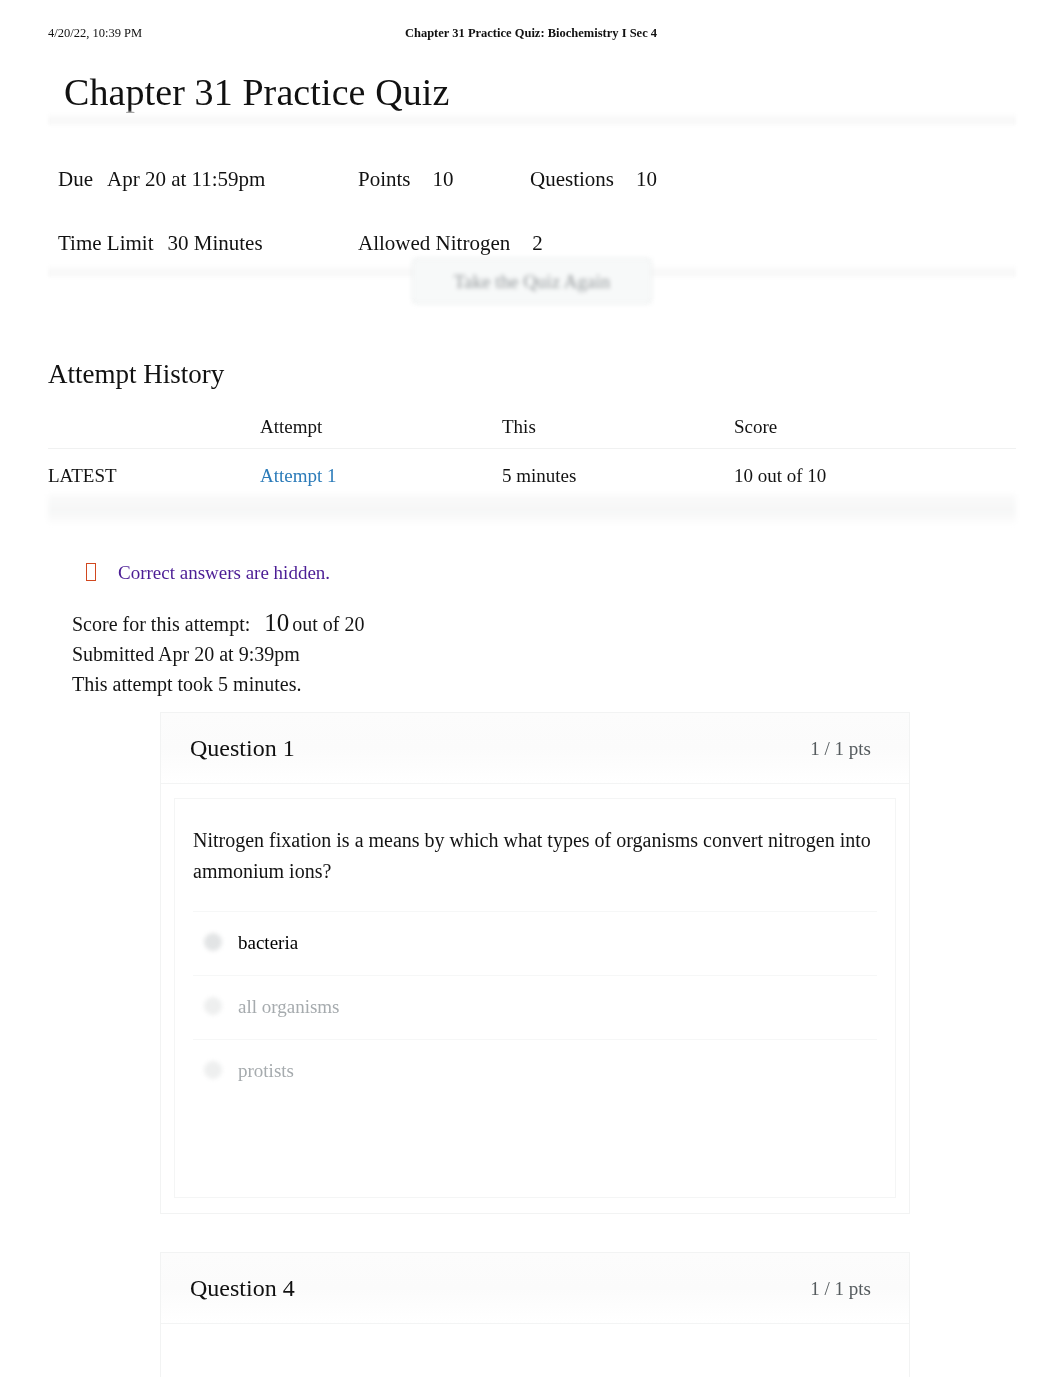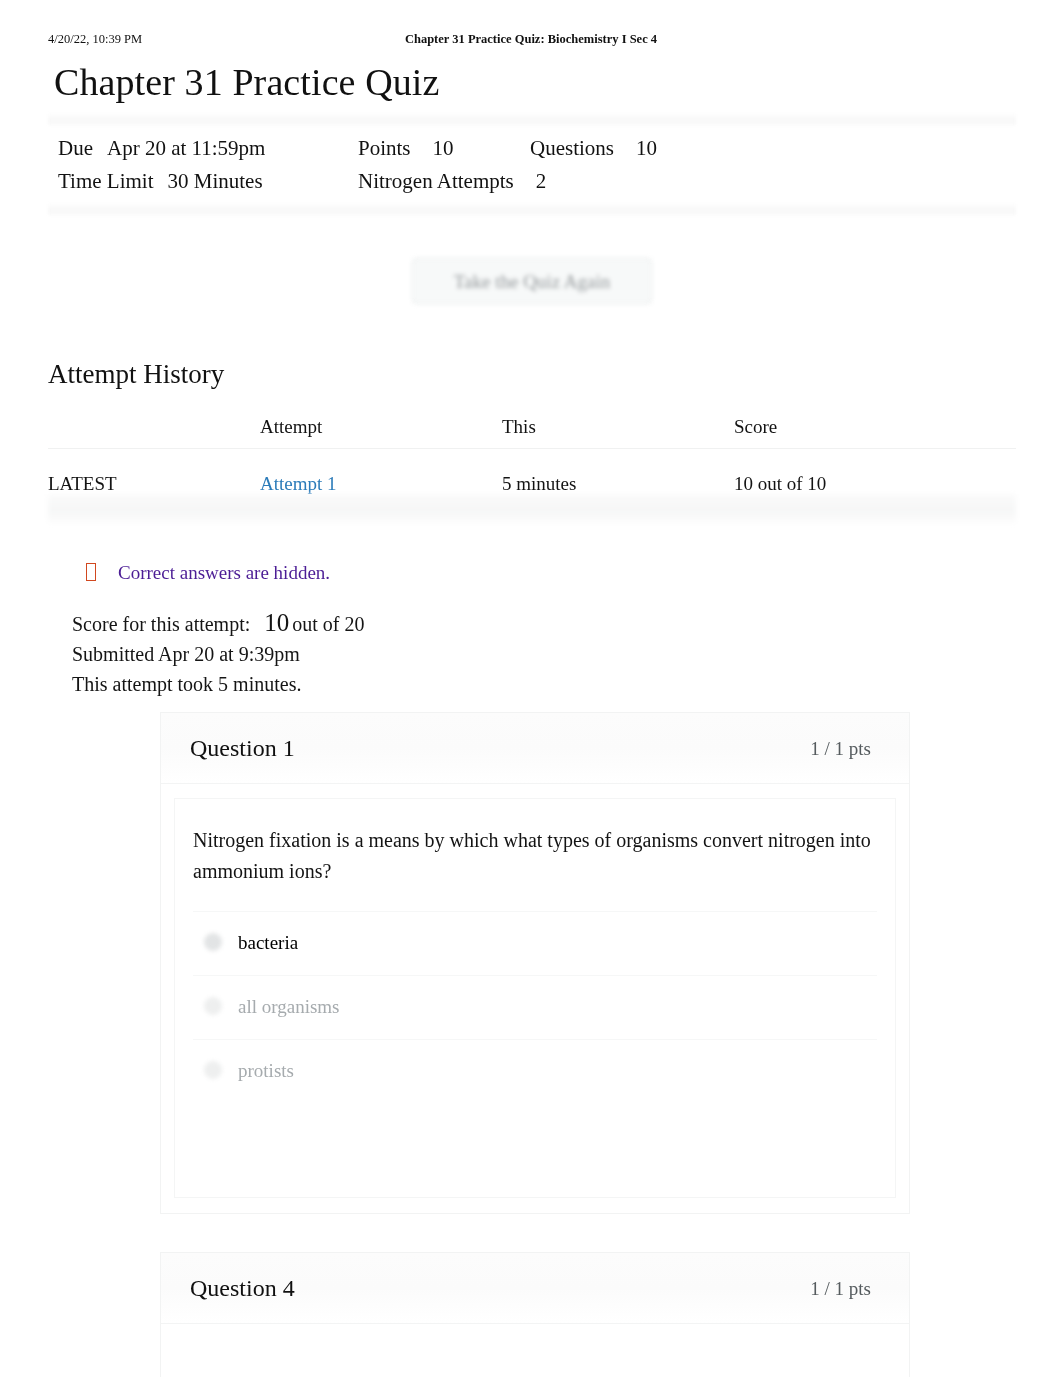--- a/index.html
+++ b/index.html
@@ -14,21 +14,21 @@
     position: relative;
     font-family: "Liberation Serif", "DejaVu Serif", serif;
     color: #1a1a1a;
     overflow: hidden;
     -webkit-font-smoothing: antialiased;
   }
 
   
   .print-header {
     position: absolute;
-    top: 29px;
+    top: 23px;
     left: 0;
     width: 1062px;
     height: 20px;
     font-size: 12.5px;
     color: #111;
     line-height: 20px;
   }
   .print-header .ph-left {
     position: absolute;
     left: 48px;
@@ -48,21 +48,21 @@
   
   .page-title {
     position: absolute;
     top: 53px;
     left: 48px;
     font-size: 38px;
     font-weight: normal;
     line-height: 46px;
     color: #111;
     letter-spacing: 0.1px;
-    margin: 6px;
+    margin: 16px;
   }
 
   
   .quiz-info-wrap {
     position: absolute;
     top: 112px;
     left: 48px;
     width: 968px;
   }
   .band {
@@ -74,21 +74,21 @@
   .quiz-info {
     padding: 6px 0 4px 10px;
     font-size: 21px;
     line-height: 33px;
     color: #121212;
   }
   .qi-row { white-space: nowrap; }
   .qi-label { display: inline-block; }
   .qi-value { display: inline-block; }
   .qi-c1 { display: inline-block; width: 300px; }
-  .qi-c2 { display: inline-block; width: 172px; }
+  .qi-c2 { display: inline-block; width: 172px; margin-top: 31px; }
   .qi-c3 { display: inline-block; }
   .qi-gap-sm { display: inline-block; width: 14px; }
   .qi-gap-md { display: inline-block; width: 22px; }
 
   
   .retake-zone {
     position: absolute;
     top: 240px;
     left: 0;
     width: 1062px;
@@ -136,21 +136,21 @@
     font-size: 19px;
   }
   .attempt-table th {
     font-weight: normal;
     text-align: left;
     color: #131313;
     padding: 0 0 8px 0;
     line-height: 26px;
   }
   .attempt-table td {
-    padding: 22px 0 14px 0;
+    padding: 14px 0 14px 0;
     line-height: 26px;
     color: #131313;
     vertical-align: top;
   }
   .at-col-flag  { width: 212px; }
   .at-col-att   { width: 242px; }
   .at-col-time  { width: 232px; }
   .at-col-score { width: 282px; }
   .attempt-table thead tr {
     border-bottom: 1px solid #f0f1f1;
@@ -300,21 +300,21 @@
 
 <h1 class="page-title">Chapter 31 Practice Quiz</h1>
 
 <div class="quiz-info-wrap">
   <div class="band"></div>
   <div class="quiz-info">
     <div class="qi-row">
       <span class="qi-c1"><span class="qi-label">Due</span><span class="qi-gap-sm"></span><span class="qi-value">Apr 20 at 11:59pm</span></span><span class="qi-c2"><span class="qi-label">Points</span><span class="qi-gap-md"></span><span class="qi-value">10</span></span><span class="qi-c3"><span class="qi-label">Questions</span><span class="qi-gap-md"></span><span class="qi-value">10</span></span>
     </div>
     <div class="qi-row">
-      <span class="qi-c1"><span class="qi-label">Time Limit</span><span class="qi-gap-sm"></span><span class="qi-value">30 Minutes</span></span><span class="qi-c2"><span class="qi-label">Nitrogen Attempts</span><span class="qi-gap-md"></span><span class="qi-value">2</span></span>
+      <span class="qi-c1"><span class="qi-label">Time Limit</span><span class="qi-gap-sm"></span><span class="qi-value">30 Minutes</span></span><span class="qi-c2"><span class="qi-label">Allowed Nitrogen</span><span class="qi-gap-md"></span><span class="qi-value">2</span></span>
     </div>
   </div>
   <div class="band"></div>
 </div>
 
 <div class="retake-zone">
   <button class="retake-btn" type="button">Take the Quiz Again</button>
 </div>
 
 <h2 class="section-title">Attempt History</h2>

